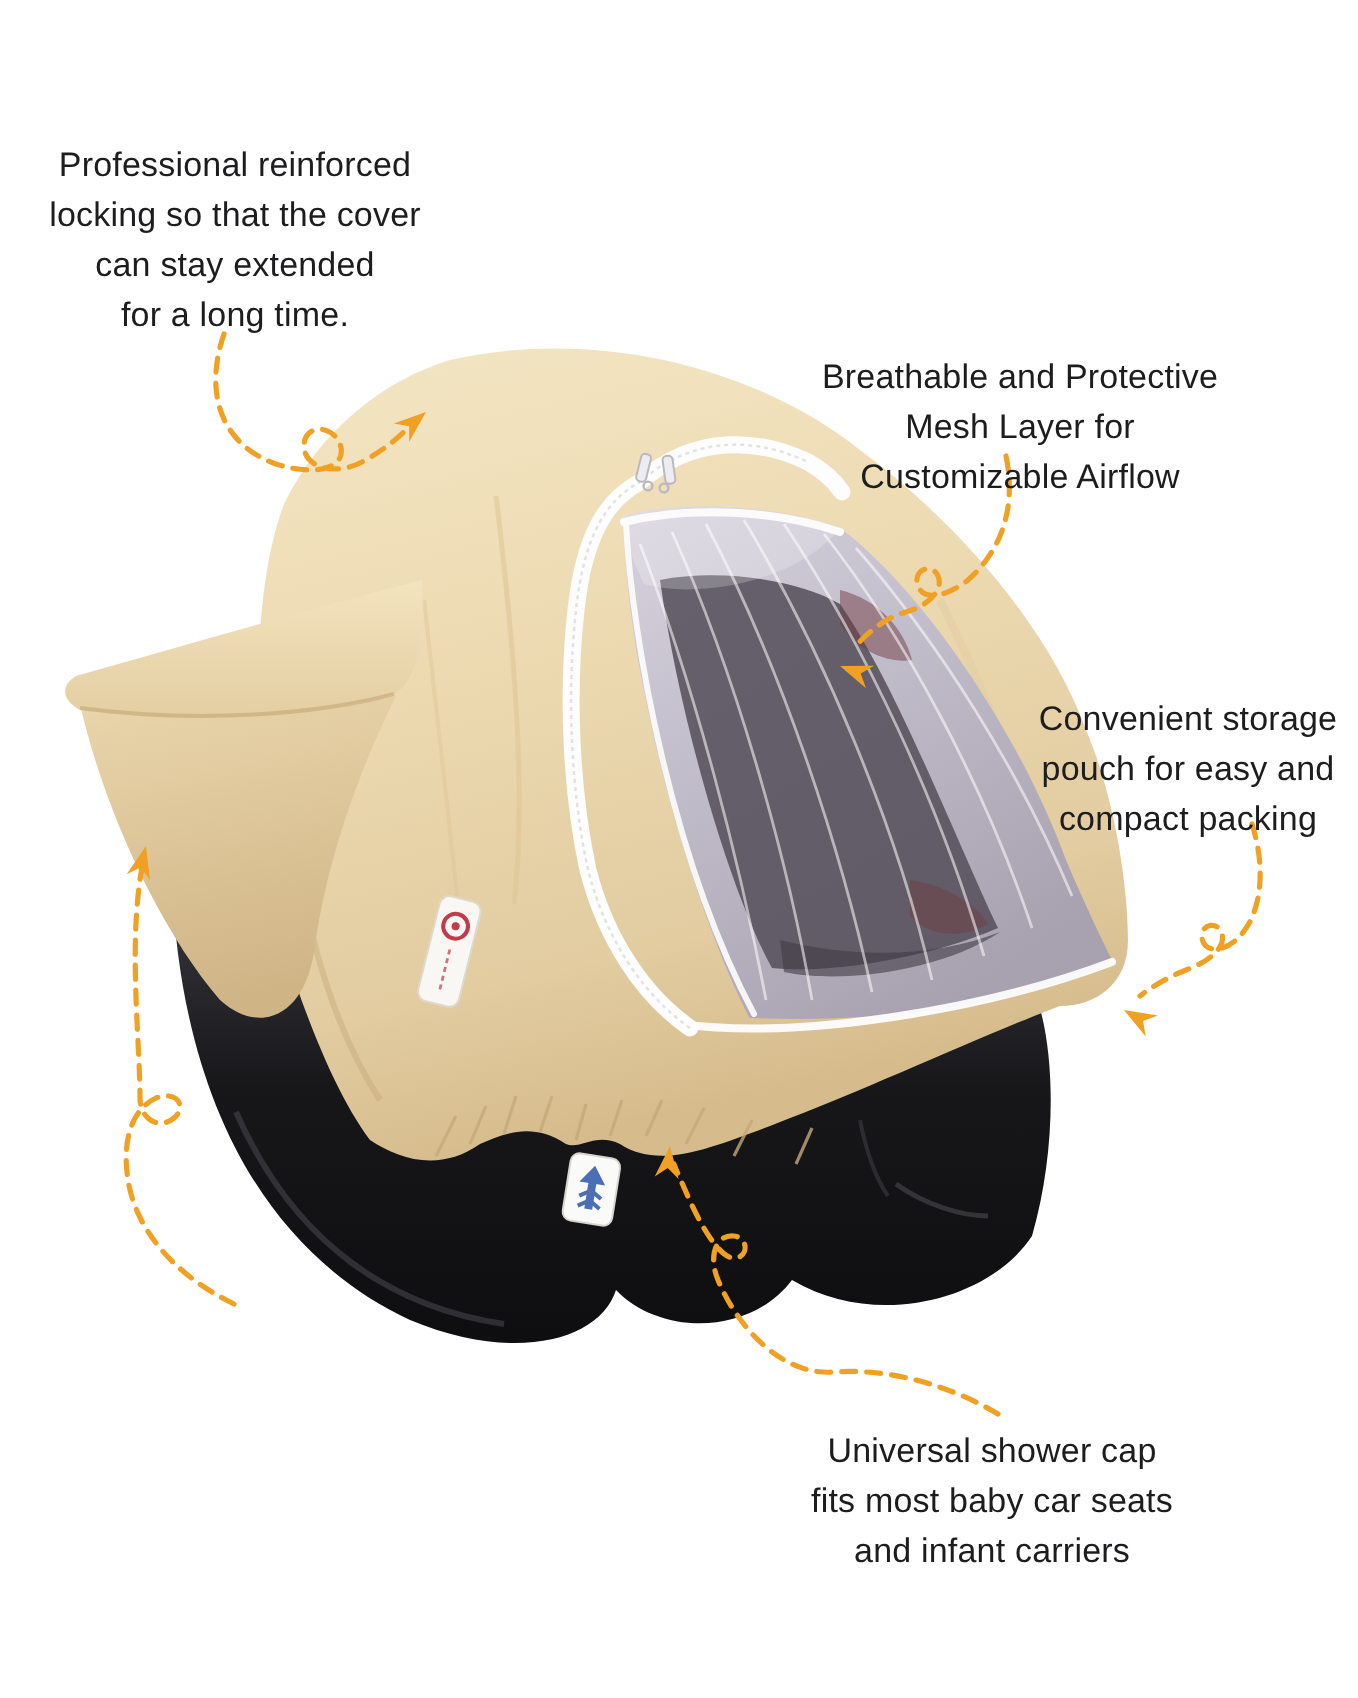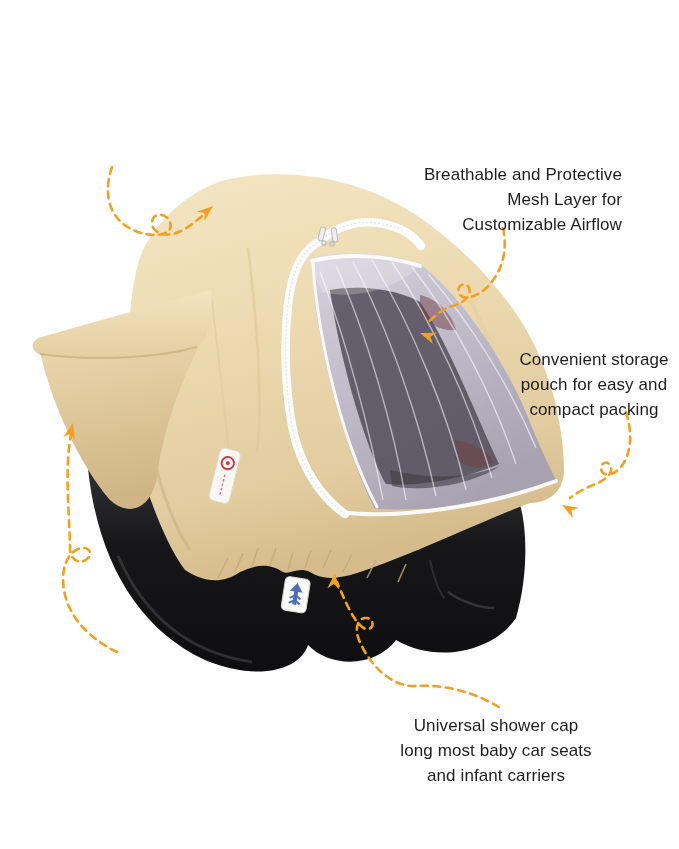--- a/index.html
+++ b/index.html
@@ -14,21 +14,21 @@
   .callout{
     position:absolute;
     color:var(--text-black,#1d1d1f);
     font-size:17px;
     line-height:25px;
     text-align:center;
     white-space:pre-line;
     letter-spacing:.1px;
   }
   .co-1{left:10px;top:70px;width:215px;}
-  .co-2{left:398px;top:162px;width:224px;text-align:right;}
+  .co-2{left:398px;top:176px;width:224px;}
   .co-3{left:498px;top:347px;width:192px;}
   .co-4{left:22px;top:669px;width:235px;}
   .co-5{left:390px;top:713px;width:212px;}
 
   .arrow-line{
     fill:none;
     stroke:var(--arrow-orange,#F0A123);
     stroke-width:2.6;
     stroke-linecap:round;
     stroke-dasharray:7 5.5;
@@ -211,22 +211,26 @@
     <g>
       <path class="arrow-line" d="M117,652 C92,640 71,620 65,595 C60,573 65,555 78,549 C88,545 94,553 87,559 C80,565 70,560 70,549 C70,520 64,472 71,434"></path>
       <path class="arrow-head" d="M0,0 L-16,6 L-11,0 L-16,-6 Z" transform="translate(73,423) rotate(-76)"></path>
     </g>
     <g>
       <path class="arrow-line" d="M499,707 C474,692 443,684 417,686 C391,688 369,664 359,640 C354,628 358,617 367,618 C375,619 374,630 366,629 C358,627 349,610 343,596 C340,589 338,585 337,582"></path>
       <path class="arrow-head" d="M0,0 L-16,6 L-11,0 L-16,-6 Z" transform="translate(335,573) rotate(-84)"></path>
     </g>
   </svg>
 
+  <div class="callout co-1">Professional reinforced
+locking so that the cover
+can stay extended
+for a long time.</div>
   <div class="callout co-2">Breathable and Protective
 Mesh Layer for
 Customizable Airflow</div>
   <div class="callout co-3">Convenient storage
 pouch for easy and
 compact packing</div>
   <div class="callout co-5">Universal shower cap
-long most baby car seats
+fits most baby car seats
 and infant carriers</div>
 </div>
 
 </body></html>

